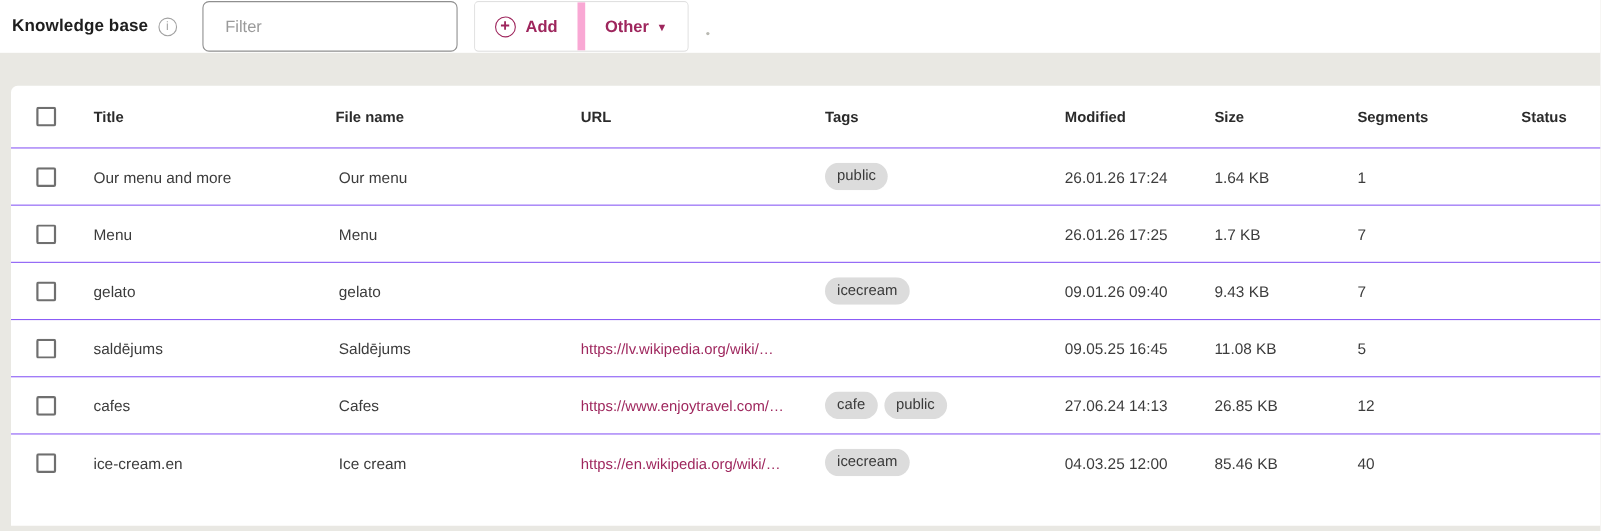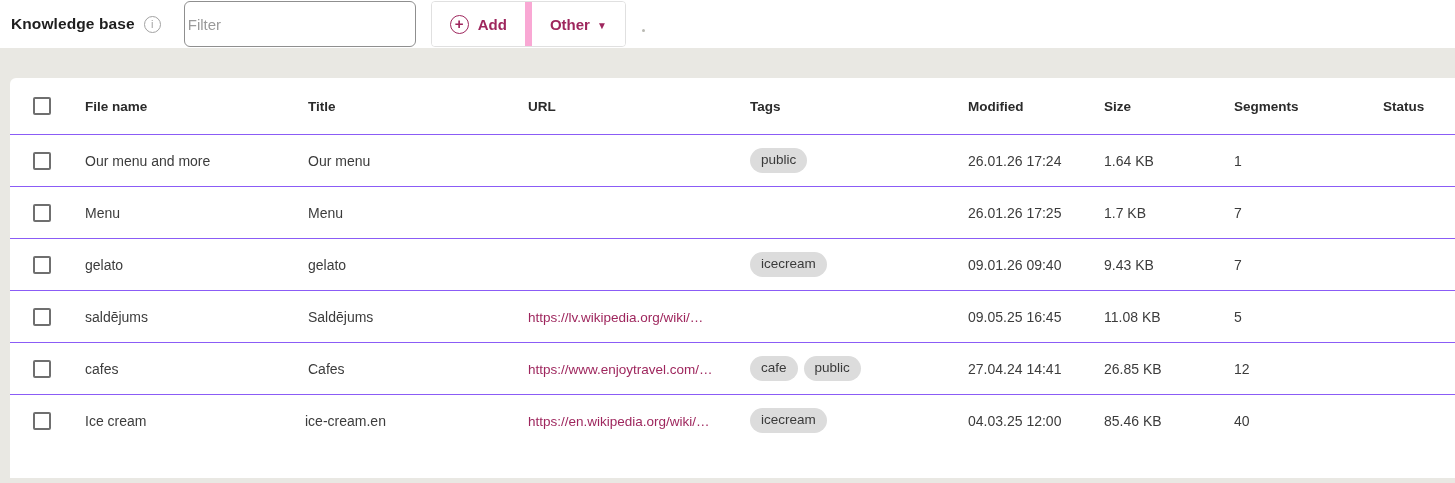--- a/index.html
+++ b/index.html
@@ -22,21 +22,21 @@
     background:#ffffff;display:flex;align-items:center;padding-left:11px;
   }
   .page-title{font-size:15.5px;font-weight:700;color:#1e1e1e;letter-spacing:.1px;}
   .info-icon{
     width:17px;height:17px;border:1.5px solid #a2a2a2;border-radius:50%;
     color:#a2a2a2;font-size:11px;line-height:14px;text-align:center;
     margin-left:9px;flex:0 0 auto;
   }
   .filter-input{
     margin-left:23px;width:232px;height:46px;border:1px solid #8f8f8f;border-radius:6px;
-    padding:0 3px;font-size:15px;color:#333;outline:none;
+    padding:0 20px;font-size:15px;color:#333;outline:none;
     font-family:"Liberation Sans", sans-serif;background:#fff;
   }
   .filter-input::placeholder{color:#9a9a9a;}
   .btn-group{
     margin-left:15px;height:46px;display:flex;align-items:stretch;
     border:1px solid #e0e0e0;border-radius:4px;background:#fff;overflow:hidden;
   }
   .btn{
     display:flex;align-items:center;gap:9px;padding:0 18px;
     color:var(--accent);font-weight:700;font-size:15px;cursor:pointer;background:#fff;
@@ -102,22 +102,22 @@
     </button>
   </div>
   <span class="dot-artifact"></span>
 </div>
 
 <div class="card">
   <div class="trow thead">
     <div class="col col-check">
       <span class="checkbox"></span>
     </div>
+    <div class="col col-title">Title</div>
     <div class="col col-filename">File name</div>
-    <div class="col col-title">Title</div>
     <div class="col col-url">URL</div>
     <div class="col col-tags">Tags</div>
     <div class="col col-modified">Modified</div>
     <div class="col col-size">Size</div>
     <div class="col col-segments">Segments</div>
     <div class="col col-status">Status</div>
   </div>
   <div id="table-body">
   <div class="trow tbody-row">
     <div class="col col-check">
@@ -201,34 +201,34 @@
     </div>
     <div class="col col-filename">cafes</div>
     <div class="col col-title">Cafes</div>
     <div class="col col-url">
       <a class="url-link">https://www.enjoytravel.com/…</a>
     </div>
     <div class="col col-tags">
           <span class="chip">cafe</span>
           <span class="chip">public</span>
         </div>
-    <div class="col col-modified">27.04.24 14:41</div>
+    <div class="col col-modified">27.06.24 14:13</div>
     <div class="col col-size">26.85 KB</div>
     <div class="col col-segments">12</div>
     <div class="col col-status">
       <span class="status-dot"></span>
     </div>
   </div>
 
   <div class="trow tbody-row">
     <div class="col col-check">
       <span class="checkbox"></span>
     </div>
+    <div class="col col-filename">ice-cream.en</div>
     <div class="col col-title">Ice cream</div>
-    <div class="col col-filename">ice-cream.en</div>
     <div class="col col-url">
       <a class="url-link">https://en.wikipedia.org/wiki/…</a>
     </div>
     <div class="col col-tags">
           <span class="chip">icecream</span>
         </div>
     <div class="col col-modified">04.03.25 12:00</div>
     <div class="col col-size">85.46 KB</div>
     <div class="col col-segments">40</div>
     <div class="col col-status">

